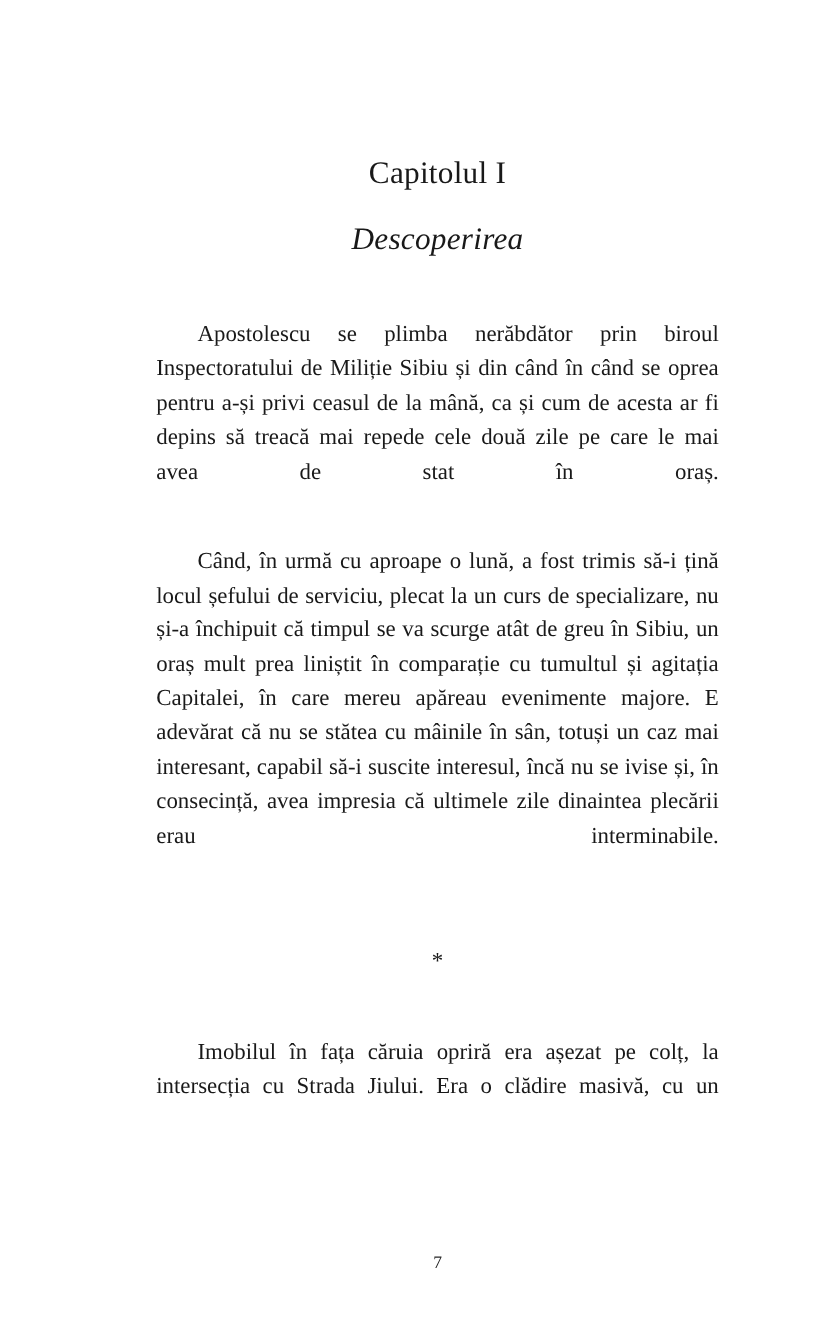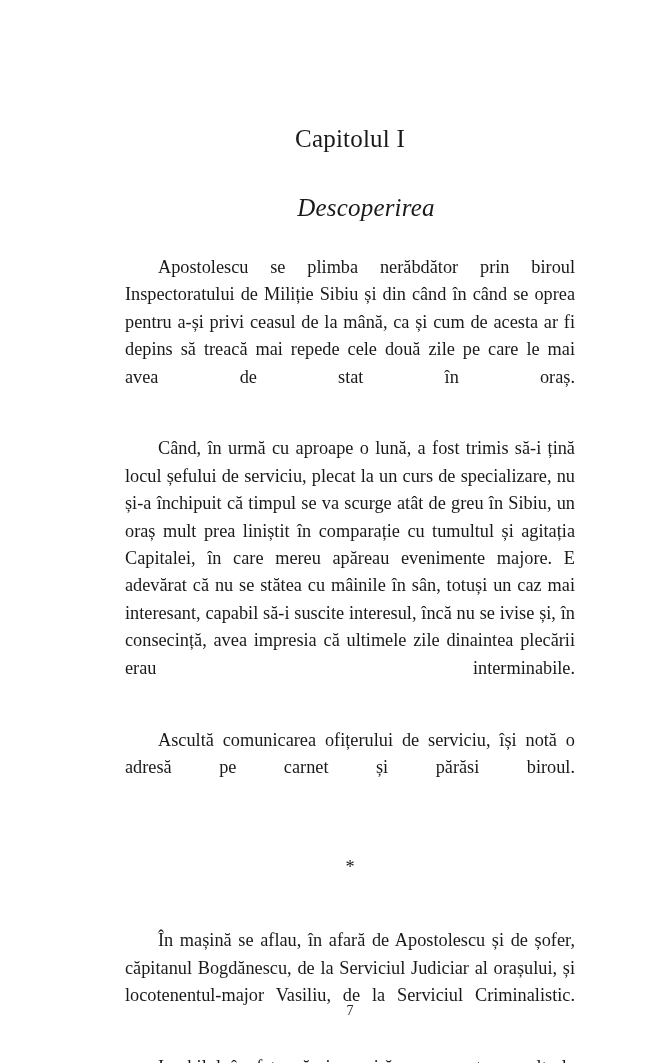--- a/index.html
+++ b/index.html
@@ -40,21 +40,21 @@
     width: 484px;
     letter-spacing: 0.2px;
     line-height: 1;
   }
 
   .chapter-subtitle {
     font-size: 25px;
     font-weight: 400;
     font-style: italic;
     text-align: center;
-    margin: 16px;
+    margin: 0;
     padding: 0;
     position: absolute;
     top: 179px;
     left: 0;
     width: 484px;
     letter-spacing: 0.2px;
     line-height: 1;
   }
 
   .body-block {
@@ -119,29 +119,27 @@
 
     <h2 class="chapter-subtitle">Descoperirea</h2>
 
     <div class="body-block">
 
       <p class="para">Apostolescu se plimba nerăbdător prin biroul Inspectoratului de Miliție Sibiu și din când în când se oprea pentru a-și privi ceasul de la mână, ca și cum de acesta ar fi depins să treacă mai repede cele două zile pe care le mai avea de stat în oraș.</p>
 
       <p class="para">Când, în urmă cu aproape o lună, a fost trimis să-i țină locul șefului de serviciu, plecat la un curs de specializare, nu și-a închipuit că timpul se va scurge atât de greu în Sibiu, un oraș mult prea liniștit în comparație cu tumultul și agitația Capitalei, în care mereu apăreau evenimente majore. E adevărat că nu se stătea cu mâinile în sân, totuși un caz mai interesant, capabil să-i suscite interesul, încă nu se ivise și, în consecință, avea impresia că ultimele zile dinaintea plecării erau interminabile.</p>
 
 
-      <p class="para">Ascultă comunicarea ofițerului de serviciu, își notă o adresă pe carnet și părăsi biroul.</p>
 
       <div class="gap-before-sep"></div>
 
       <div class="separator">*</div>
 
       <div class="gap-after-sep"></div>
 
-      <p class="para">În mașină se aflau, în afară de Apostolescu și de șofer, căpitanul Bogdănescu, de la Serviciul Judiciar al orașului, și locotenentul-major Vasiliu, de la Serviciul Criminalistic.</p>
 
       <p class="para">Imobilul în fața căruia opriră era așezat pe colț, la intersecția cu Strada Jiului. Era o clădire masivă, cu un</p>
 
     </div>
   </div>
 
   <div class="page-number">7</div>
 
 </div>
 

